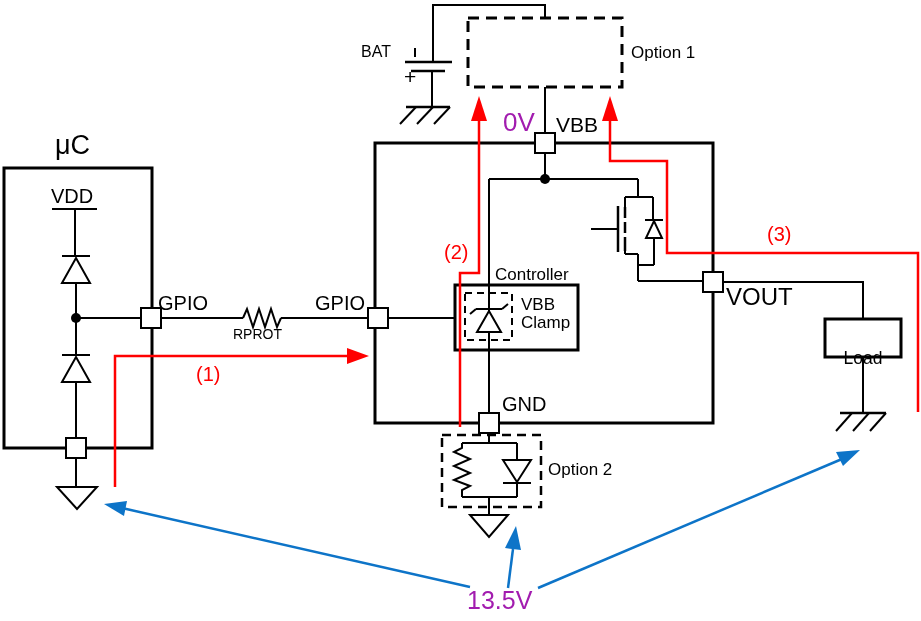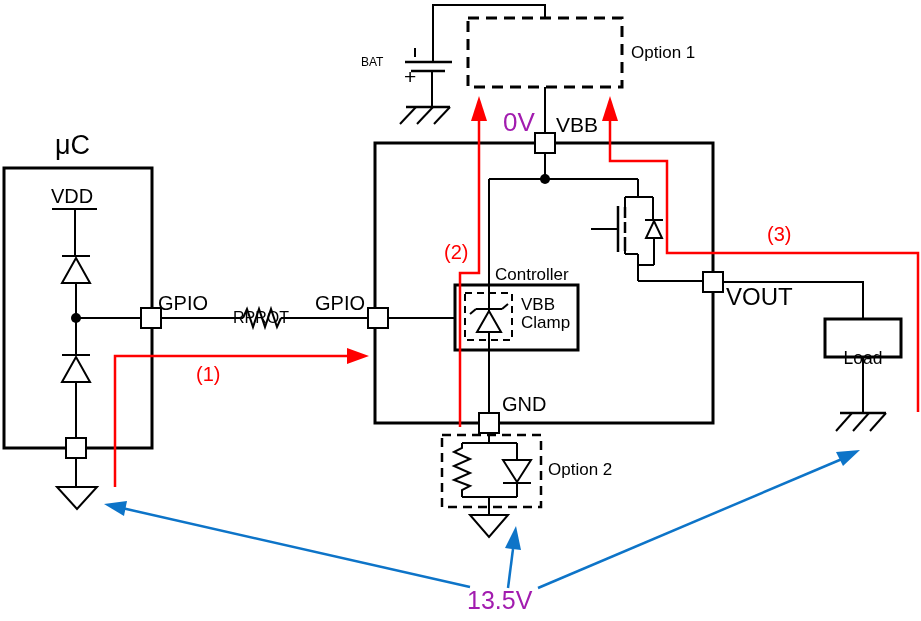--- a/index.html
+++ b/index.html
@@ -173,24 +173,24 @@
     </g>
     <g>
       <line class="blueline" x1="538" y1="588" x2="842" y2="459"></line>
       <polygon class="bluehead" points="860,450 843,466 836,452"></polygon>
     </g>
   </svg>
 
   <div class="lbl" style="left:55px;top:131px;font-size:27px;">μC</div>
   <div class="lbl" style="left:51px;top:186px;font-size:20px;text-align:center;">VDD</div>
   <div class="lbl" style="left:158px;top:293px;font-size:20px;">GPIO</div>
-  <div class="lbl" style="left:233px;top:310px;font-size:16px;">RPROT</div>
+  <div class="lbl" style="left:233px;top:327px;font-size:14px;">RPROT</div>
   <div class="lbl" style="left:315px;top:293px;font-size:20px;">GPIO</div>
 
-  <div class="lbl" style="left:361px;top:56px;font-size:12px;">BAT</div>
+  <div class="lbl" style="left:361px;top:44px;font-size:16px;">BAT</div>
   <div class="lbl" style="left:404px;top:66px;font-size:21px;">+</div>
 
   <div class="lbl" style="left:631px;top:44px;font-size:17px;">Option 1</div>
 
   <div class="lbl blue-text" style="left:503px;top:109px;font-size:26px;">0V</div>
   <div class="lbl" style="left:556px;top:114px;font-size:21px;">VBB</div>
 
   <div class="lbl" style="left:495px;top:266px;font-size:17px;">Controller</div>
   <div class="lbl" style="left:521px;top:296px;font-size:17px;line-height:18px;">
     <div>VBB</div>

